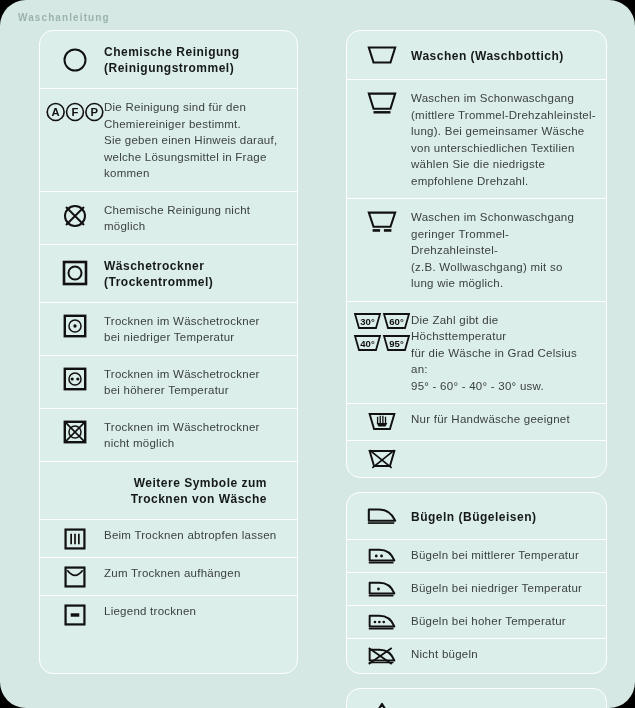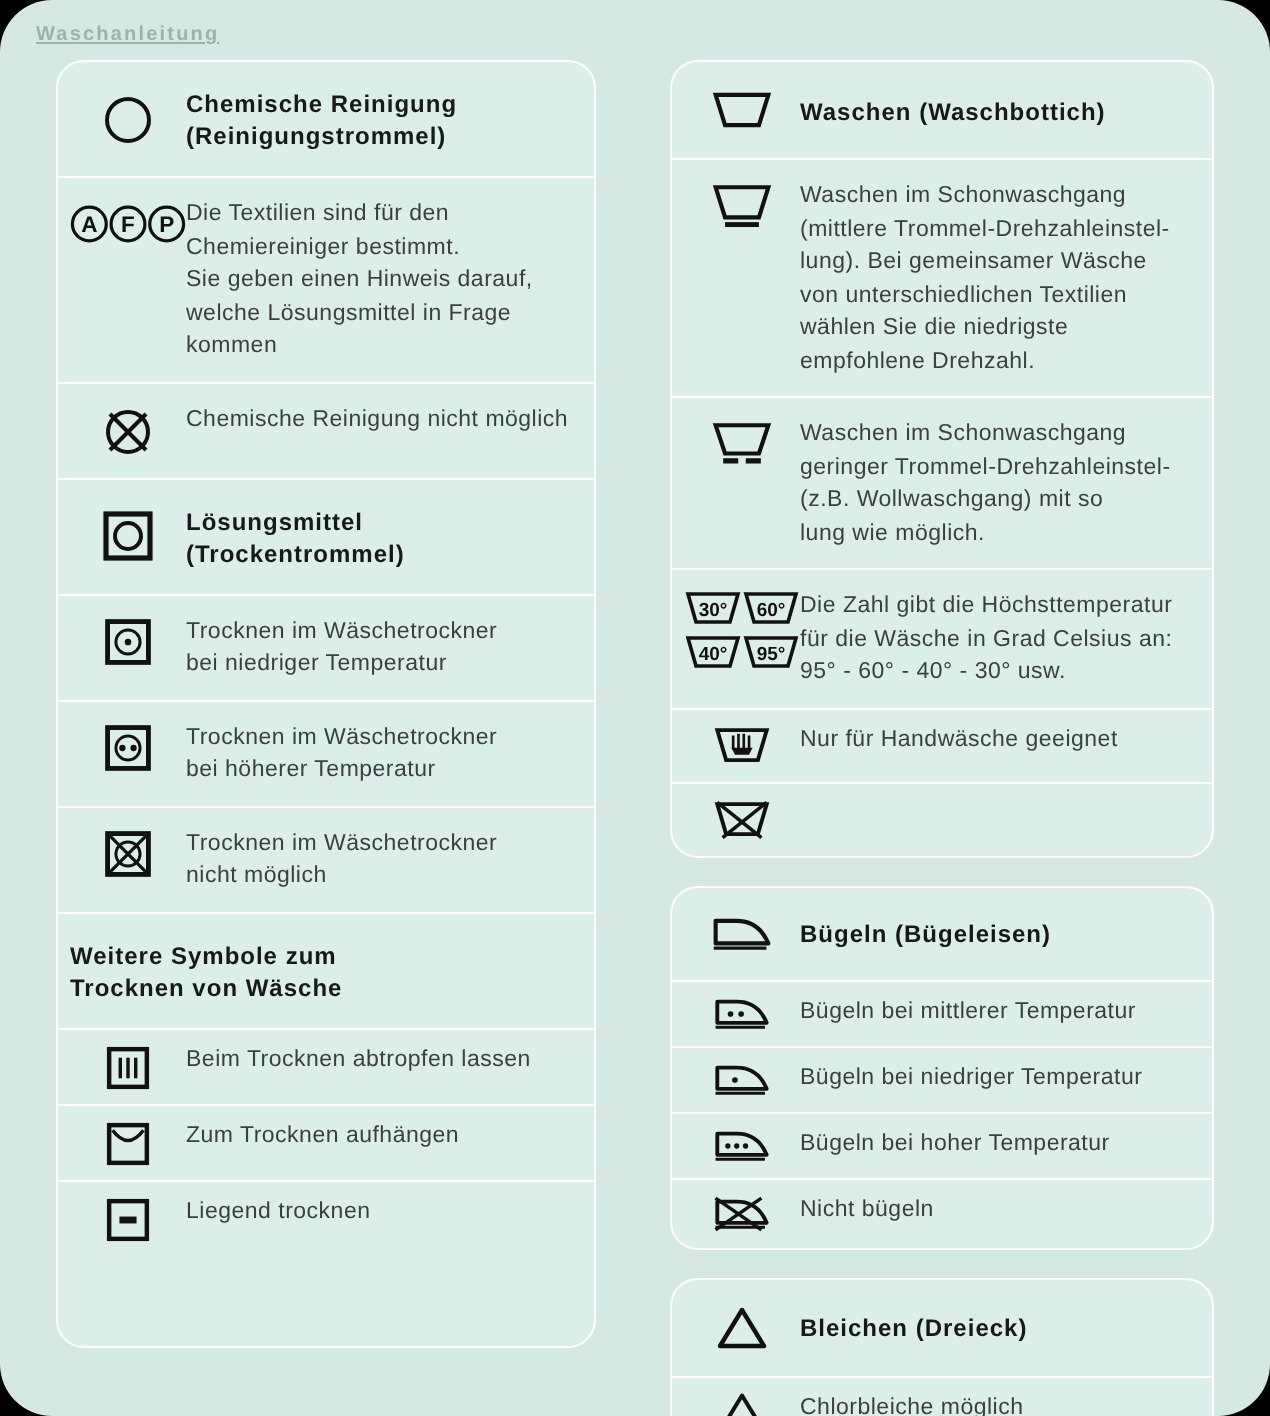--- a/index.html
+++ b/index.html
@@ -26,21 +26,20 @@
 
   .page-title {
     position: absolute;
     left: 18px;
     top: 12px;
     font-size: 10px;
     font-weight: bold;
     letter-spacing: 1.1px;
     color: #9bb3ae;
     white-space: nowrap;
-    text-decoration: underline;
   }
 
   .columns {
     position: absolute;
     left: 0;
     top: 30px;
     width: 635px;
     display: flex;
     gap: 0;
   }
@@ -50,20 +49,21 @@
   .col-left { width: 320px; padding: 0 22px 0 28px; }
   .col-right { width: 315px; padding: 0 28px 0 15px; }
 
   .card {
     background: #dceeea;
     border: 1px solid #ffffff;
     border-radius: 14px;
     box-sizing: border-box;
     overflow: hidden;
     margin-bottom: 14px;
+    margin-left: 11px;
   }
   .card.tall-left { min-height: 644px; }
   .card.fill-right { min-height: 116px; }
 
   .row {
     display: flex;
     align-items: flex-start;
     padding: 9px 10px 9px 6px;
     box-sizing: border-box;
   }
@@ -91,21 +91,21 @@
     padding-top: 1px;
   }
   .label.strong {
     font-weight: bold;
     color: #16191b;
     font-size: 12px;
     letter-spacing: 0.5px;
     line-height: 16px;
   }
   .label.center-title {
-    text-align: left;
+    text-align: right;
     padding-right: 20px;
   }
 </style>
 </head>
 <body>
 
 <div id="root">
 
   <div class="page-title">Waschanleitung</div>
 
@@ -133,21 +133,21 @@
                 <circle cx="12" cy="13" r="10.5"></circle>
                 <circle cx="36" cy="13" r="10.5"></circle>
                 <circle cx="60" cy="13" r="10.5"></circle>
               </g>
               <text x="12" y="18" font-family="Liberation Sans, sans-serif" font-size="14" font-weight="bold" fill="#111" text-anchor="middle">A</text>
               <text x="36" y="18" font-family="Liberation Sans, sans-serif" font-size="14" font-weight="bold" fill="#111" text-anchor="middle">F</text>
               <text x="60" y="18" font-family="Liberation Sans, sans-serif" font-size="14" font-weight="bold" fill="#111" text-anchor="middle">P</text>
             </svg>
           </div>
           <div class="label">
-            <div>Die Textilien sind für den</div>
+            <div>Die Reinigung sind für den</div>
             <div>Chemiereiniger bestimmt.</div>
             <div>Sie geben einen Hinweis darauf,</div>
             <div>welche Lösungsmittel in Frage</div>
             <div>kommen</div>
           </div>
         </div>
 
         <div class="row">
           <div class="sym">
             <svg width="28" height="28" viewBox="0 0 28 28">
@@ -162,21 +162,21 @@
         </div>
 
         <div class="row header-row">
           <div class="sym center">
             <svg width="28" height="28" viewBox="0 0 28 28">
               <rect x="3" y="3" width="22" height="22" fill="none" stroke="#111" stroke-width="2.6"></rect>
               <circle cx="14" cy="14" r="6.5" fill="none" stroke="#111" stroke-width="2"></circle>
             </svg>
           </div>
           <div class="label strong">
-            <div>Lösungsmittel</div>
+            <div>Wäschetrockner</div>
             <div>(Trockentrommel)</div>
           </div>
         </div>
 
         <div class="row">
           <div class="sym">
             <svg width="26" height="26" viewBox="0 0 28 28">
               <rect x="3" y="3" width="22" height="22" fill="none" stroke="#111" stroke-width="2.6"></rect>
               <circle cx="14" cy="14" r="6.5" fill="none" stroke="#111" stroke-width="1.6"></circle>
               <circle cx="14" cy="14" r="1.8" fill="#111"></circle>

